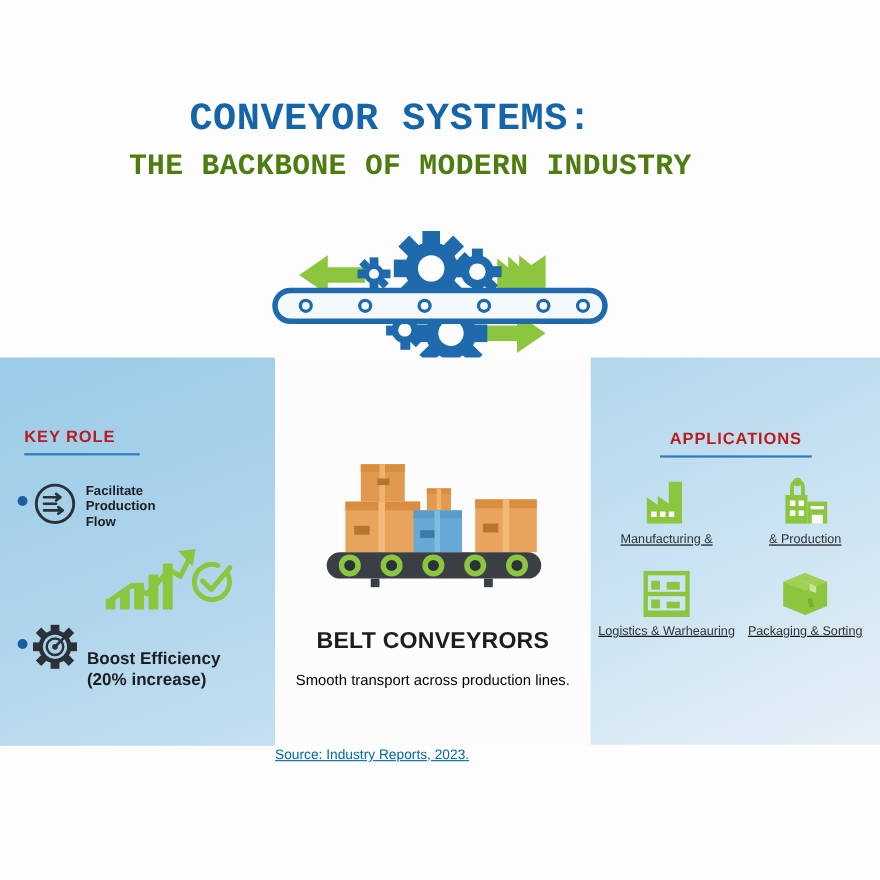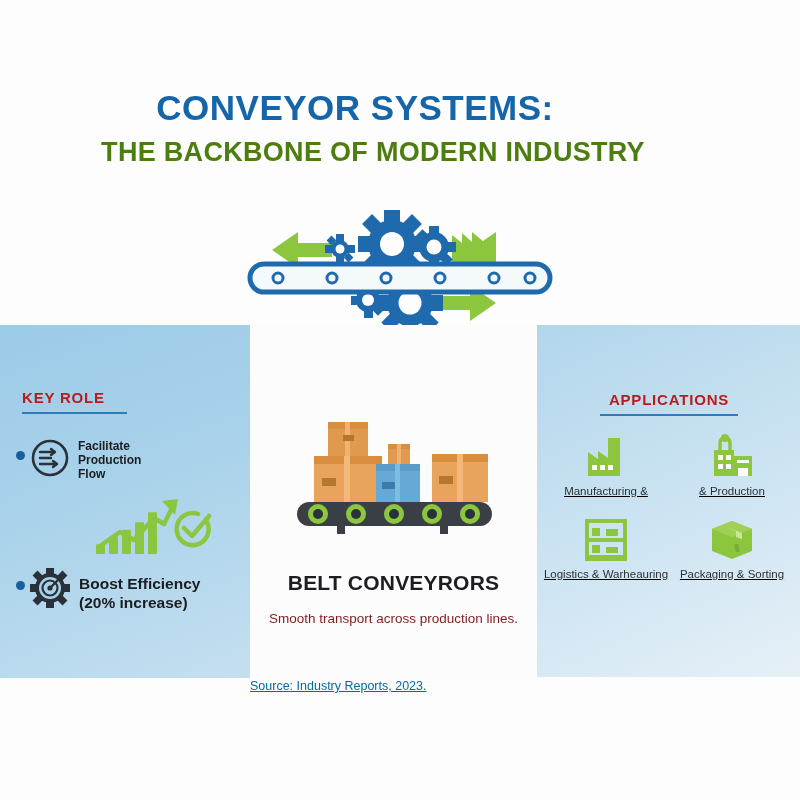--- a/index.html
+++ b/index.html
@@ -16,20 +16,21 @@
     font-family: "Liberation Sans", sans-serif;
   }
 
   
   .title-block {
     position: absolute;
     top: 88px;
     left: 0;
     width: 710px;
     text-align: center;
+    font-family: Liberation Mono, monospace;
   }
   .title-line1 {
     font-size: 35px;
     font-weight: bold;
     color: #1565a8;
     letter-spacing: 0.5px;
     line-height: 1.15;
   }
   .title-line2 {
     font-size: 27px;
@@ -131,20 +132,21 @@
     line-height: 1.18;
     padding-top: 2px;
   }
   .kr-text-2 {
     margin-left: 8px;
     font-size: 15.5px;
     font-weight: bold;
     color: #1b1d20;
     line-height: 1.2;
     padding-top: 8px;
+    margin-top: 16px;
   }
 
   .growth-graphic {
     position: absolute;
     left: 92px;
     top: 496px;
   }
 
   
   .center-illus {
@@ -167,21 +169,21 @@
   }
   .ct-title {
     font-size: 21px;
     font-weight: bold;
     color: #1b1d20;
     letter-spacing: 0.2px;
     margin-top: 4px;
   }
   .ct-desc {
     font-size: 13.5px;
-    color: #7f1d1d;
+    color: #000000;
     line-height: 1.42;
     margin-top: 14px;
   }
   .ct-source {
     position: absolute;
     left: 250px;
     top: 679px;
     width: 287px;
     text-align: left;
     font-size: 12.5px;

